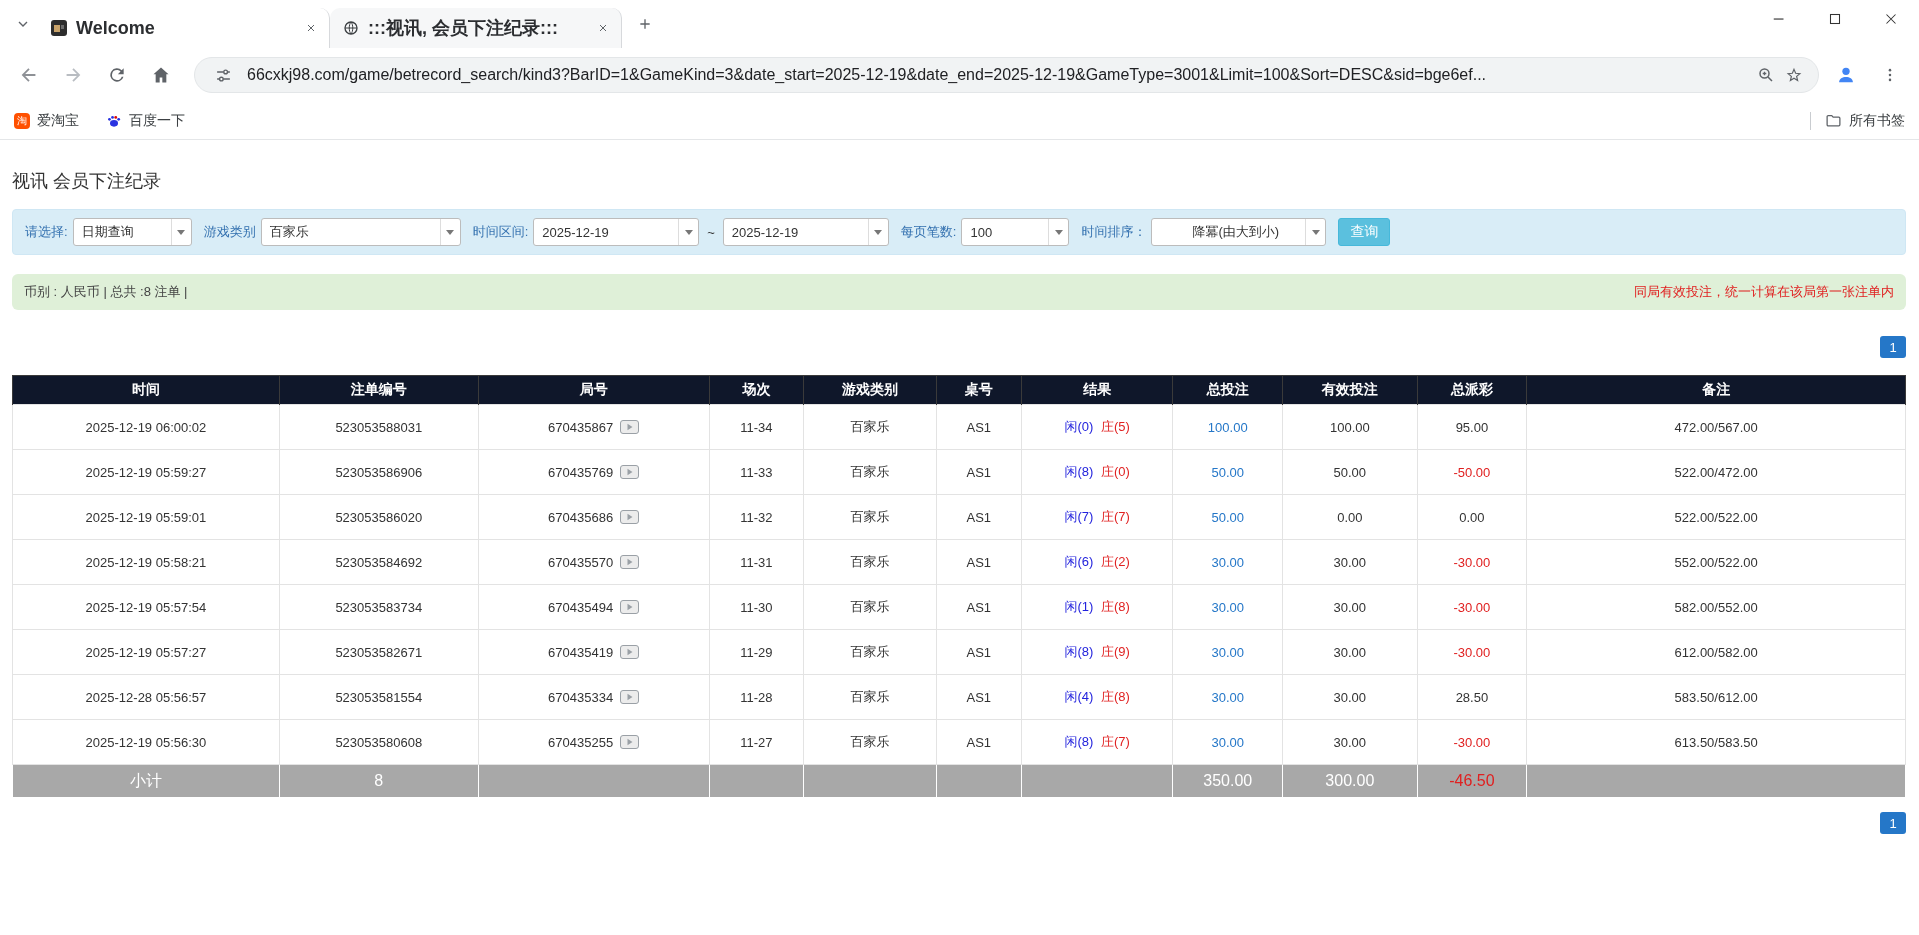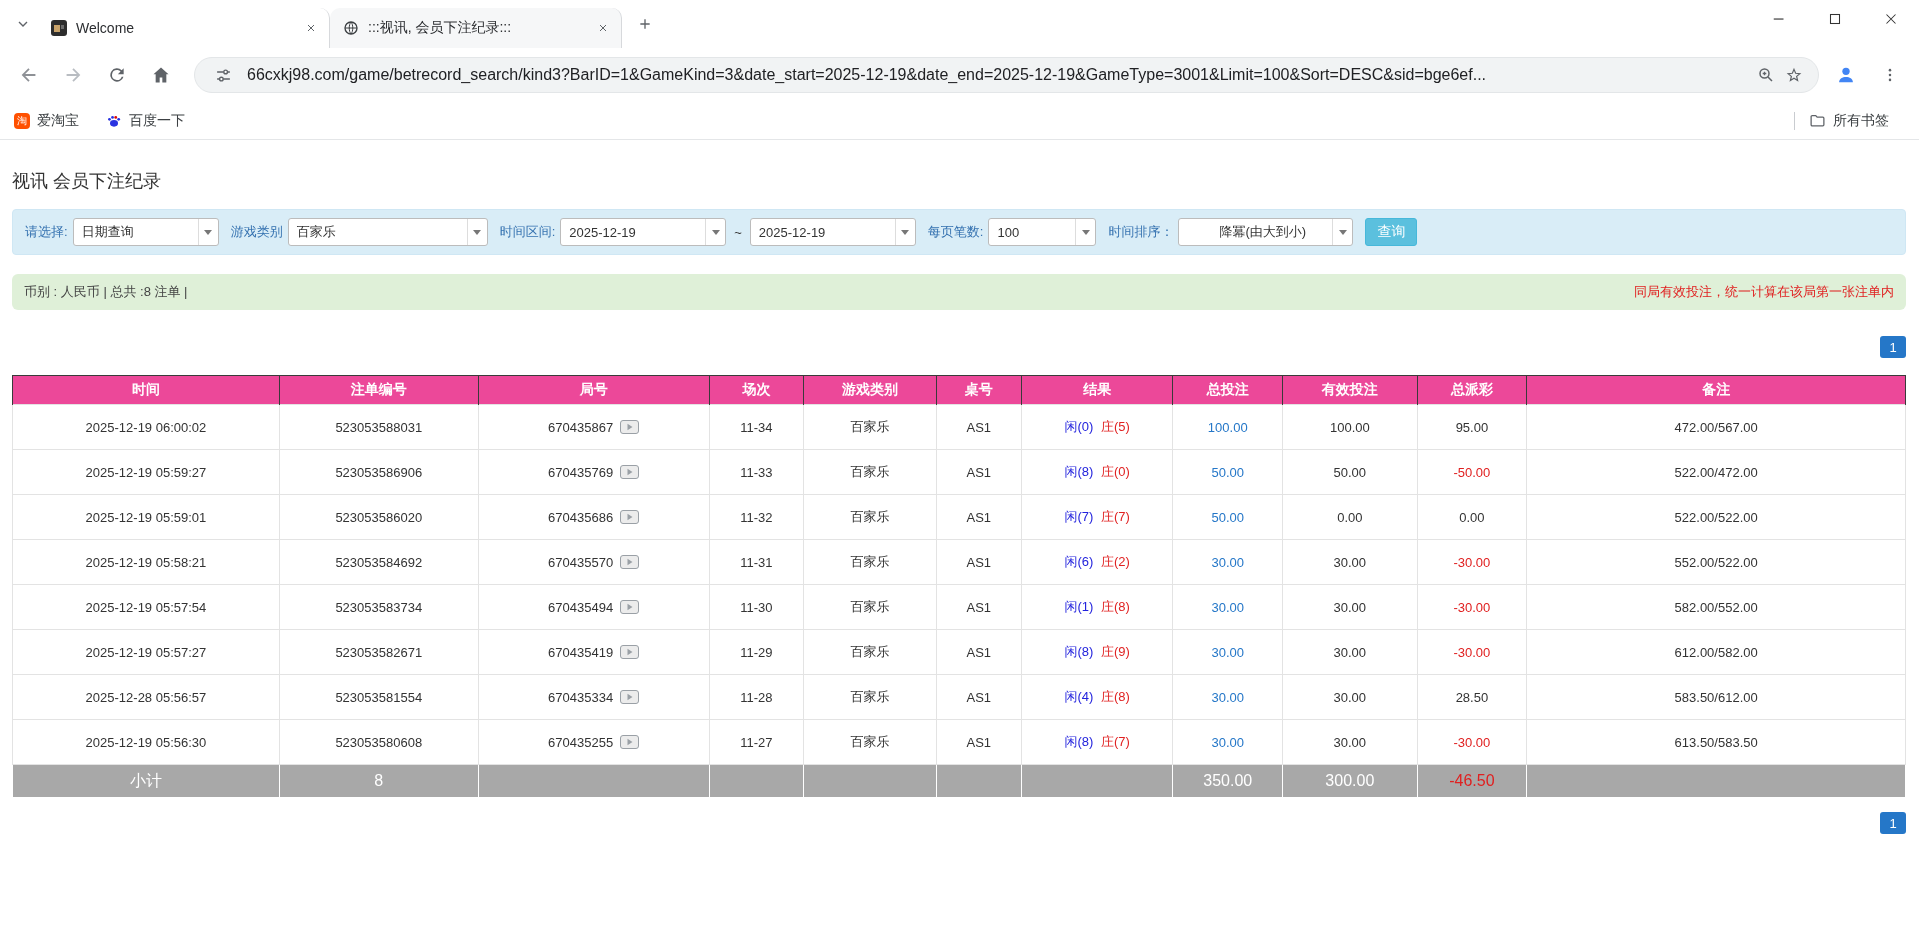--- a/index.html
+++ b/index.html
@@ -6,21 +6,21 @@
   html,body { width: 1919px; height: 935px; overflow: hidden; background:#fff;
     font-family: "Liberation Sans", "DejaVu Sans", sans-serif; }
 
   
   .tabstrip { height:48px; background:#fff; display:flex; align-items:center; position:relative; }
   .tab-search { width:30px; height:30px; margin-left:8px; display:flex; align-items:center; justify-content:center; border-radius:50%; cursor:pointer; }
   .tab { width:292px; height:40px; margin-top:8px; display:flex; align-items:center; padding:0 8px 0 12px;
          border-right:1px solid #d7d9dc; border-top-left-radius:10px; border-top-right-radius:10px; cursor:pointer; }
   .tab.active { background:#f6f7f8; }
   .tab .favicon { width:17px; height:17px; flex:0 0 17px; display:flex; align-items:center; justify-content:center; }
-  .tab-title { flex:1; margin-left:9px; font-size:14px; color:#2c2e31; white-space:nowrap; overflow:hidden; text-overflow:ellipsis; }
+  .tab-title { flex:1; margin-left:9px; font-size:18px; color:#2c2e31; white-space:nowrap; overflow:hidden; text-overflow:ellipsis;font-weight:bold; }
   .tab-close { width:20px; height:20px; display:flex; align-items:center; justify-content:center; border-radius:50%; flex:0 0 20px; }
   .newtab { width:30px; height:30px; margin-left:8px; display:flex; align-items:center; justify-content:center; border-radius:50%; }
   .strip-spacer { flex:1; }
   .winctls { display:flex; align-items:flex-start; height:48px; }
   .winctl { width:56px; height:38px; display:flex; align-items:center; justify-content:center; }
 
   .toolbar { height:54px; background:#fff; display:flex; align-items:center; padding:0 10px; }
   .navbtn { width:38px; height:38px; border-radius:50%; display:flex; align-items:center; justify-content:center; margin-right:6px; }
   .omnibox { flex:1; height:36px; background:#f1f3f4; border:1px solid #e3e6e8; border-radius:18px;
              display:flex; align-items:center; padding:0 10px 0 14px; margin:0 8px; min-width:0; }
@@ -42,38 +42,38 @@
   .page-title { font-size:18px; font-weight:400; color:#333; line-height:22px; }
 
   .filterbar { margin-top:17px; height:46px; background:#d9edf7; border:1px solid #cfe7f4; border-radius:4px;
                display:flex; align-items:center; padding:0 12px; }
   .flabel { font-size:13px; color:#3572b0; margin-right:5px; white-space:nowrap; }
   .combo { height:28px; background:#fff; border:1px solid #bcbcbc; border-radius:3px; display:flex; align-items:stretch;
            margin-right:12px; cursor:pointer; }
   .combo .val { flex:1; display:flex; align-items:center; padding:0 8px; font-size:13px; color:#333; white-space:nowrap; overflow:hidden; }
   .combo .arr { width:20px; border-left:1px solid #ddd; display:flex; align-items:center; justify-content:center; }
   .combo .arr::after { content:""; border-left:4px solid transparent; border-right:4px solid transparent; border-top:5px solid #777; }
-  .w-select { width:146px; } .w-game { width:200px; } .w-date { width:166px;gap:34px; } .w-size { width:108px; } .w-sort { width:175px;padding-left:32px; }
+  .w-select { width:119px; } .w-game { width:200px; } .w-date { width:166px;gap:34px; } .w-size { width:108px; } .w-sort { width:175px;padding-left:32px; }
   .tilde { font-size:13px; color:#333; margin:0 8px 0 -4px; }
   .btn-search { height:28px; padding:0 11px; background:#5bc0de; border:1px solid #46b8da; border-radius:3px;
                 color:#fff; font-size:14px; display:flex; align-items:center; cursor:pointer; }
 
   .summarybar { margin-top:19px; height:36px; background:#dff0d8; border-radius:6px;
                 display:flex; align-items:center; justify-content:space-between; padding:0 12px; }
   .sum-left { font-size:13px; color:#444; }
   .sum-right { font-size:13px; color:#e02020; }
 
   .pag-row { display:flex; justify-content:flex-end; }
   .pag-top { margin-top:26px; }
   .pag-bottom { margin-top:14px; }
   .pag-btn { min-width:26px; height:22px; background:#2577c8; border-radius:3px; color:#fff; font-size:13px;
              display:flex; align-items:center; justify-content:center; cursor:pointer; }
 
   table.bet { width:100%; margin-top:17px; border-collapse:collapse; table-layout:fixed; }
-  table.bet thead th { background:#ec4899; color:#fff; font-size:14px; font-weight:700; height:29px;
+  table.bet thead th { background:#0f172a; color:#fff; font-size:14px; font-weight:700; height:29px;
                        border:1px solid #3a3a3a; border-bottom:none; }
   table.bet tbody td { height:45px; font-size:13px; color:#333; text-align:center;
                        border:1px solid #e3e3e3; background:#fff; }
   table.bet tfoot td { height:33px; font-size:16px; color:#fff; text-align:center;
                        background:#a8a8a8; border:1px solid #fff; }
   table.bet tfoot tr + tr td { border-top:2px solid #fff; }
   .round-cell-inner { display:inline-flex; align-items:center; gap:7px; }
   .link { color:#2577c8; cursor:pointer; }
   .player { color:#2222dd; }
   .banker { color:#e02222; margin-left:4px; }
@@ -227,21 +227,21 @@
           <circle cx="5.2" cy="9.5" r="2.1" fill="#2932e1"></circle>
           <circle cx="9.8" cy="6.6" r="2.1" fill="#2932e1"></circle>
           <circle cx="14.6" cy="6.6" r="2.1" fill="#e10601"></circle>
           <circle cx="19" cy="9.5" r="2.1" fill="#2932e1"></circle>
         </svg>
     </span>
     <span class="bm-label">百度一下</span>
   </div>
   <div class="bm-spacer"></div>
   <div class="bm-div"></div>
-  <div class="bm-item" style="margin-right:16px;">
+  <div class="bm-item" style="margin-right:0;">
     <span class="bm-icon">
       <svg width="17" height="17" viewBox="0 0 24 24">
           <path d="M3 6.5A1.5 1.5 0 0 1 4.5 5h5l2 2.2h8A1.5 1.5 0 0 1 21 8.7V18a1.5 1.5 0 0 1-1.5 1.5h-15A1.5 1.5 0 0 1 3 18z" fill="none" stroke="#5f6368" stroke-width="1.8"></path>
         </svg>
     </span>
     <span class="bm-label">所有书签</span>
   </div>
 </div>
 
 <div class="page">

